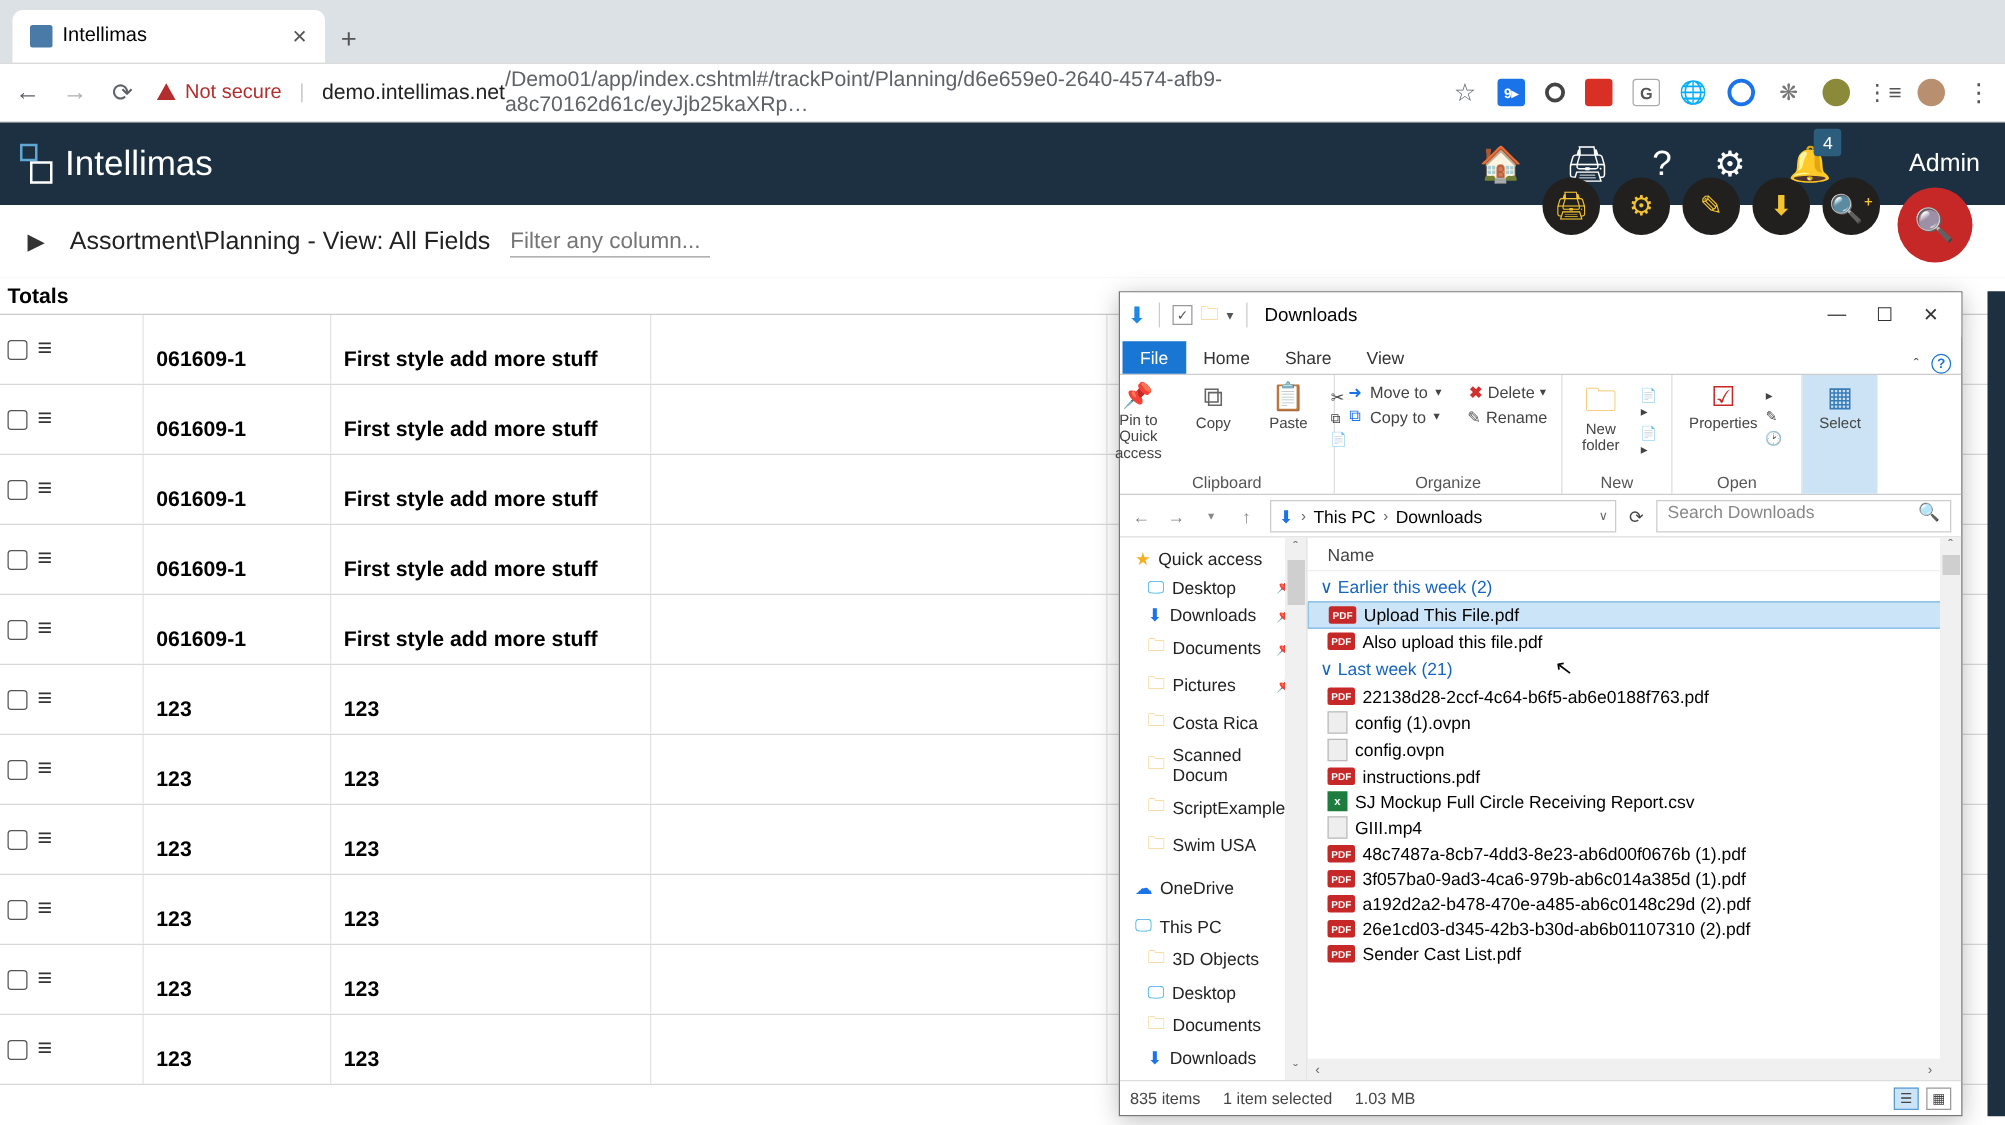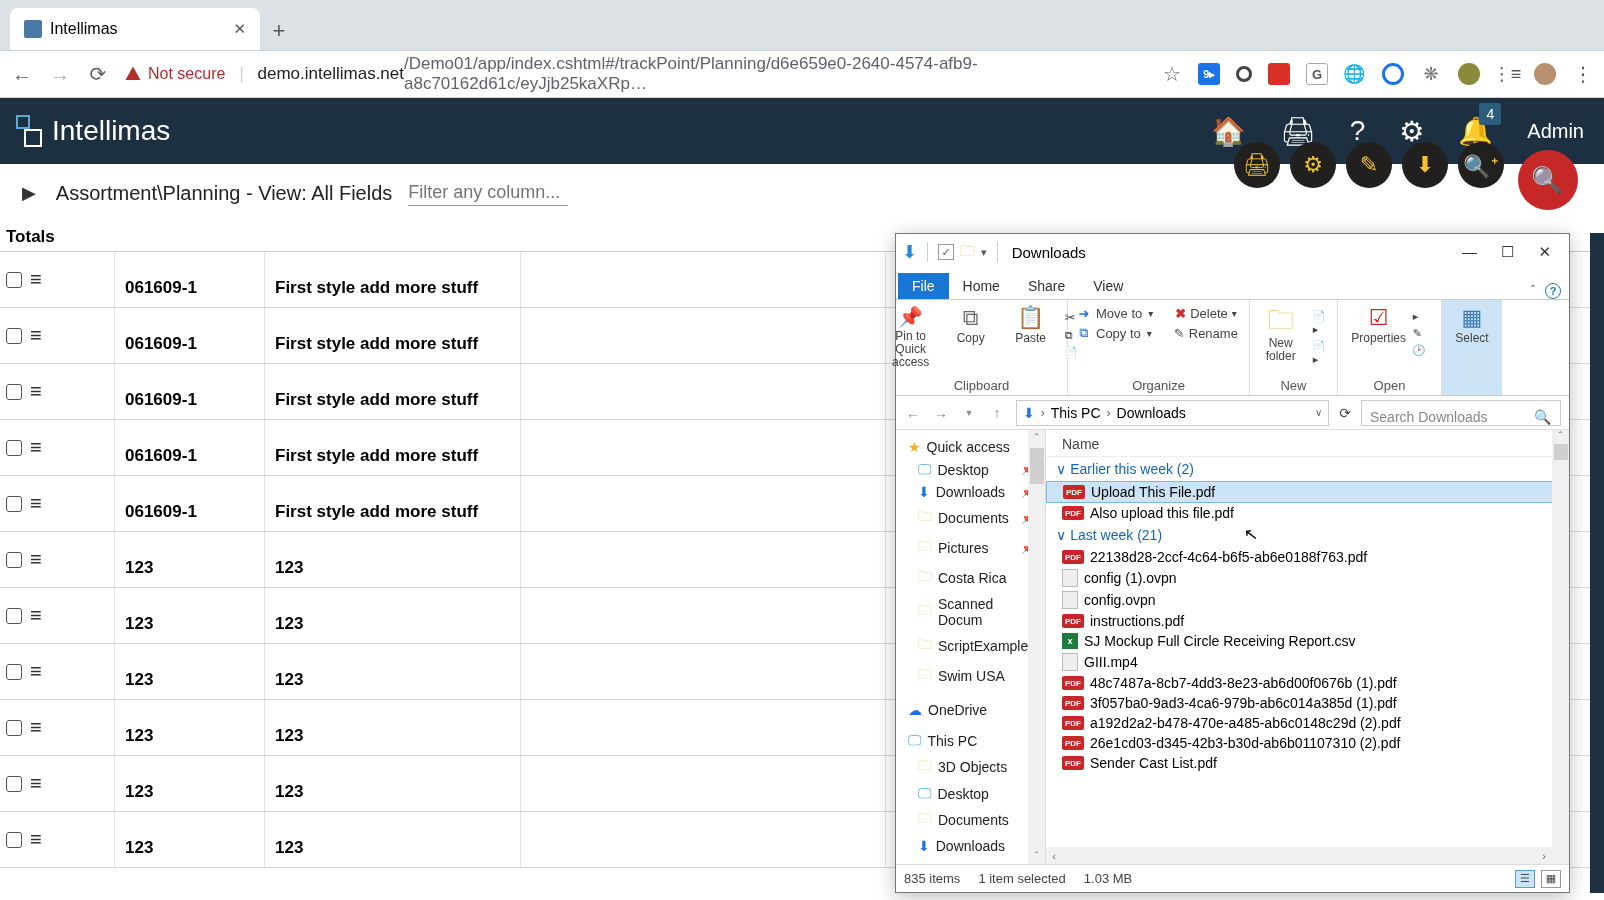--- a/index.html
+++ b/index.html
@@ -36,21 +36,21 @@
 
 
 .app-header { background:#1c3042; height:66px; display:flex; align-items:center; justify-content:space-between; padding:0 20px 0 10px; color:#fff; }
 .app-logo { display:flex; align-items:center; gap:6px; font-size:28px; font-weight:300; }
 .app-logo-mark { width:36px; height:36px; position:relative; }
 .app-logo-mark .sq1 { position:absolute; width:14px; height:14px; border:2px solid #5fa8d3; top:2px; left:6px; }
 .app-logo-mark .sq2 { position:absolute; width:18px; height:18px; border:2px solid #fff; bottom:2px; left:14px; }
 .header-right { display:flex; align-items:center; gap:34px; font-size:28px; }
 .bell-wrap { position:relative; }
 .bell-badge { position:absolute; top:-12px; right:-8px; background:#2c5d7c; color:#fff; font-size:14px; width:22px; height:22px; border-radius:3px; display:flex; align-items:center; justify-content:center; }
-.admin-label { font-size:20px; }
+.admin-label { font-size:20px;margin-left:28px; }
 
 
 .toolbar-row { background:#fff; height:58px; display:flex; align-items:center; padding-left:22px; position:relative; }
 .expand-chevron { color:#333; font-size:18px; margin-right:20px; }
 .breadcrumb-txt { font-size:20px; color:#222; }
 .filter-inp { margin-left:16px; border:none; border-bottom:1px solid #999; font-size:18px; width:160px; padding:2px 0; color:#888; outline:none; }
 .circle-btns { position:absolute; right:100px; top:-22px; display:flex; gap:10px; }
 .circle-btn { width:46px; height:46px; border-radius:50%; background:#22201e; color:#f4c430; display:flex; align-items:center; justify-content:center; font-size:22px; }
 .fab { position:absolute; right:26px; top:-14px; width:60px; height:60px; border-radius:50%; background:#c62828; color:#fff; display:flex; align-items:center; justify-content:center; font-size:26px; }
 
@@ -109,21 +109,21 @@
 .del-x { color:#d32f2f; font-weight:bold; }
 .newfold-ic { color:#f4c060; font-size:26px; }
 .select-bg { background:#cce3f5; }
 
 .ex-nav { height:34px; display:flex; align-items:center; gap:10px; padding:0 8px; font-size:14px; border-bottom:1px solid #ddd; }
 .ex-nav .arr { color:#888; width:18px; text-align:center; }
 .ex-crumb { flex:1; display:flex; align-items:center; gap:6px; border:1px solid #ccc; height:26px; padding:0 6px; }
 .ex-crumb .dl-ic { color:#1a73e8; font-size:14px; }
 .ex-crumb .chev { color:#666; font-size:12px; }
 .ex-refresh { color:#444; }
-.ex-search { width:200px; height:26px; border:1px solid #ccc; display:flex; align-items:flex-end; justify-content:space-between; padding:0 8px; color:#888; }
+.ex-search { width:236px; height:26px; border:1px solid #ccc; display:flex; align-items:flex-start; justify-content:space-between; padding:0 8px; color:#888; }
 
 .ex-body { flex:1; display:flex; position:relative; overflow:hidden; }
 .ex-side { width:150px; border-right:1px solid #ddd; padding:6px 0 6px 8px; font-size:14px; overflow:hidden; position:relative; }
 .side-item { display:flex; align-items:center; gap:6px; padding:3px 4px; color:#222; }
 .side-item .pin { margin-left:auto; color:#888; font-size:11px; padding-right:6px; }
 .side-sub { padding-left:14px; }
 .ic-star { color:#f2b01e; }
 .ic-mon { color:#40b0e8; }
 .ic-fold { color:#f4c060; }
 .ic-dl { color:#1a73e8; }

